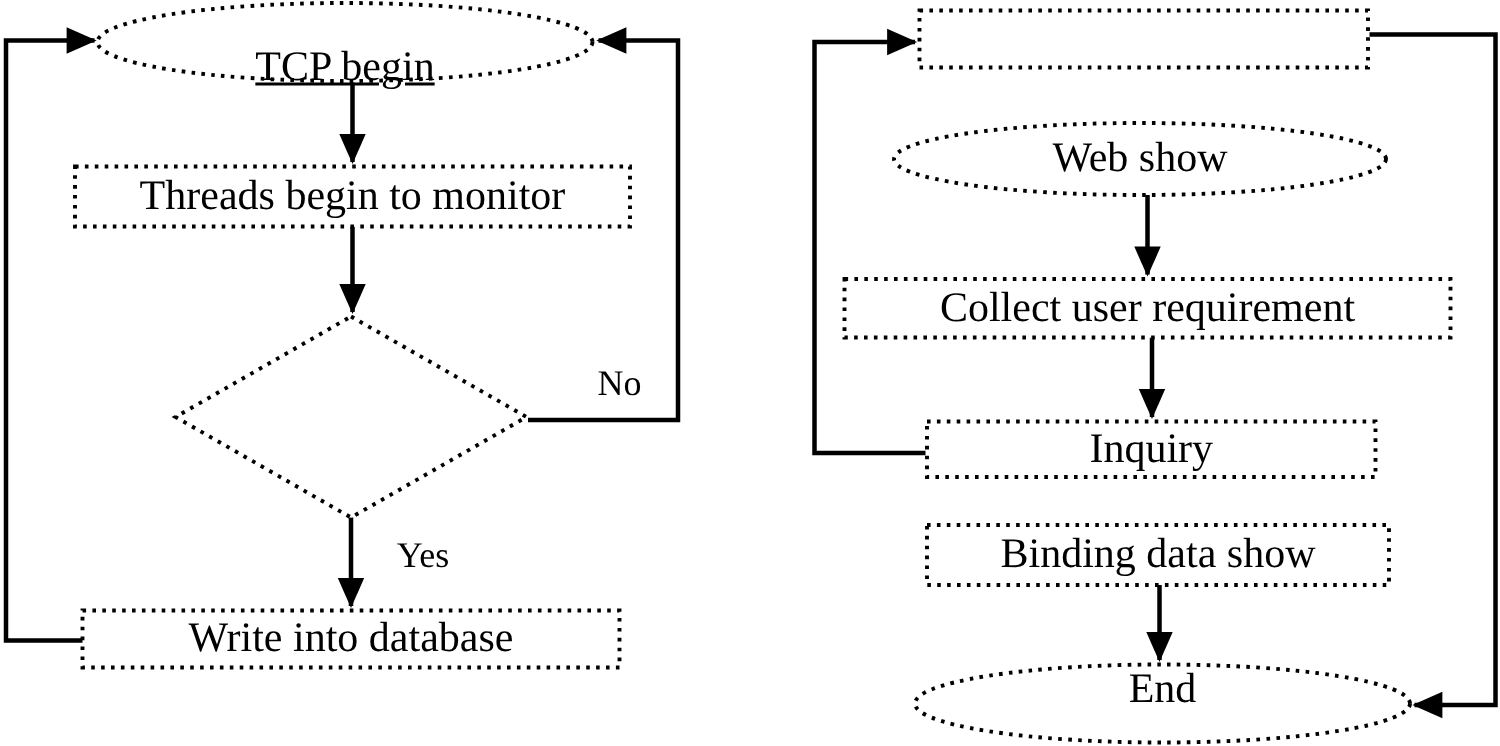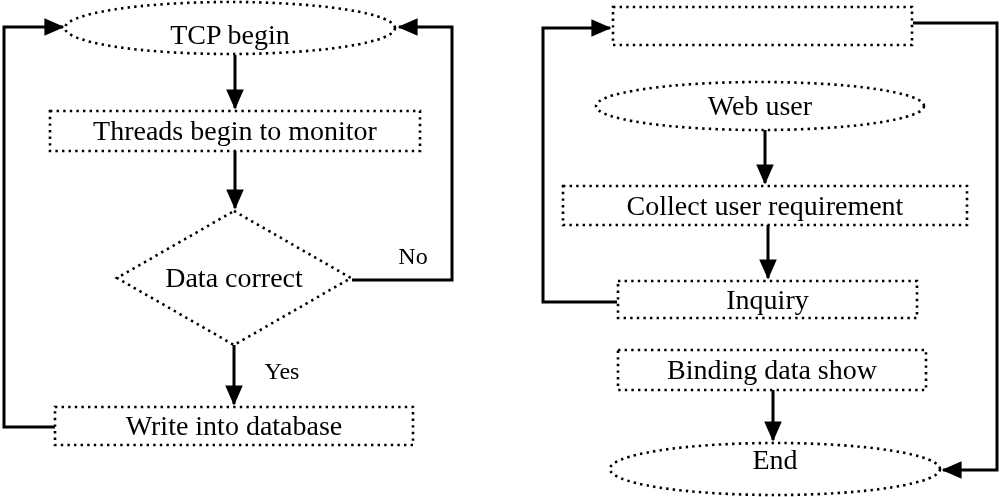--- a/index.html
+++ b/index.html
@@ -60,26 +60,25 @@
     <rect class="shape" x="55" y="407" width="358" height="38"></rect>
 
     <rect class="shape" x="613" y="7" width="299" height="38"></rect>
     <ellipse class="shape" cx="760" cy="106" rx="164" ry="24"></ellipse>
     <rect class="shape" x="563" y="186" width="404" height="39"></rect>
     <rect class="shape" x="618" y="281" width="299" height="37"></rect>
     <rect class="shape" x="618" y="350" width="308" height="40"></rect>
     <ellipse class="shape" cx="775" cy="469" rx="165" ry="26"></ellipse>
   </svg>
 
-  <div class="node-label" style="left:65px;top:10px;width:330px;height:50px;">TCP begin</div>
+  <div class="node-label" style="left:65px;top:20px;width:330px;height:50px;text-decoration:underline;">TCP begin</div>
   <div class="node-label" style="left:50px;top:111px;width:370px;height:40px;">Threads begin to monitor</div>
-  <div class="node-label wrap" style="left:164px;top:237px;width:140px;height:82px;">Data correct</div>
   <div class="node-label" style="left:55px;top:407px;width:358px;height:38px;">Write into database</div>
   <div class="edge-label" style="left:383px;top:240px;width:60px;height:32px;">No</div>
   <div class="edge-label" style="left:252px;top:355px;width:60px;height:32px;">Yes</div>
 
-  <div class="node-label" style="left:596px;top:82px;width:328px;height:48px;">Web user</div>
+  <div class="node-label" style="left:596px;top:82px;width:328px;height:48px;">Web show</div>
   <div class="node-label" style="left:563px;top:186px;width:404px;height:39px;">Collect user requirement</div>
   <div class="node-label" style="left:618px;top:281px;width:299px;height:37px;">Inquiry</div>
   <div class="node-label" style="left:618px;top:350px;width:308px;height:40px;">Binding data show</div>
   <div class="node-label" style="left:610px;top:434px;width:330px;height:52px;">End</div>
 
 </div>
 
 </body></html>

